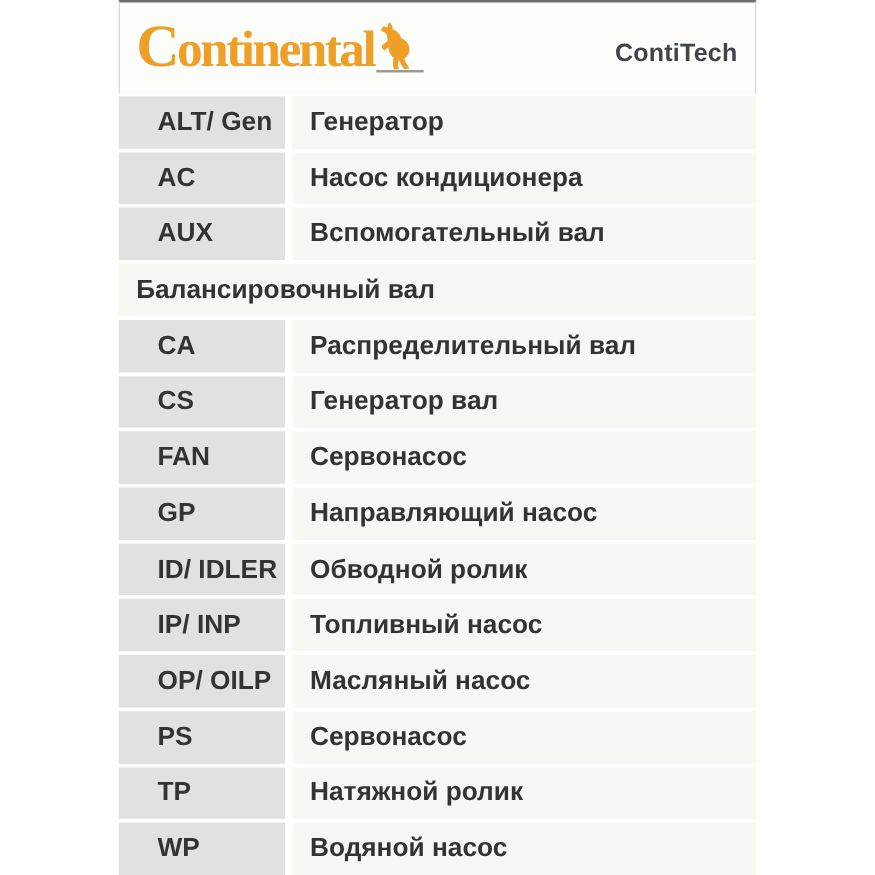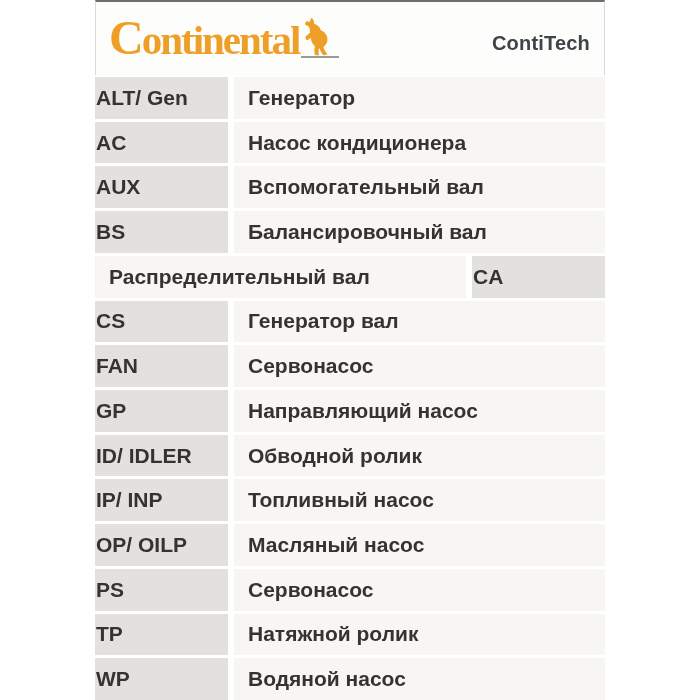--- a/index.html
+++ b/index.html
@@ -97,21 +97,21 @@
     align-items: center;
     font-weight: bold;
     font-size: 21px;
     color: var(--text-dark);
     white-space: nowrap;
     overflow: hidden;
   }
   .abbr-cell {
     width: 133px;
     background: var(--cell-left-bg);
-    padding-left: 1px;
+    padding-left: 31px;
   }
   .name-cell {
     flex: 1;
     background: var(--cell-right-bg);
     padding-left: 14px;
   }
 </style>
 </head>
 <body>
 
@@ -157,26 +157,25 @@
         </div>
         <div class="row">
           <div class="cell abbr-cell">AC</div>
           <div class="cell name-cell">Насос кондиционера</div>
         </div>
         <div class="row">
           <div class="cell abbr-cell">AUX</div>
           <div class="cell name-cell">Вспомогательный вал</div>
         </div>
         <div class="row">
-          <div class="cell abbr-cell">BS</div>
           <div class="cell name-cell">Балансировочный вал</div>
         </div>
         <div class="row">
+          <div class="cell abbr-cell">CA</div>
           <div class="cell name-cell">Распределительный вал</div>
-          <div class="cell abbr-cell">CA</div>
         </div>
         <div class="row">
           <div class="cell abbr-cell">CS</div>
           <div class="cell name-cell">Генератор вал</div>
         </div>
         <div class="row">
           <div class="cell abbr-cell">FAN</div>
           <div class="cell name-cell">Сервонасос</div>
         </div>
         <div class="row">

